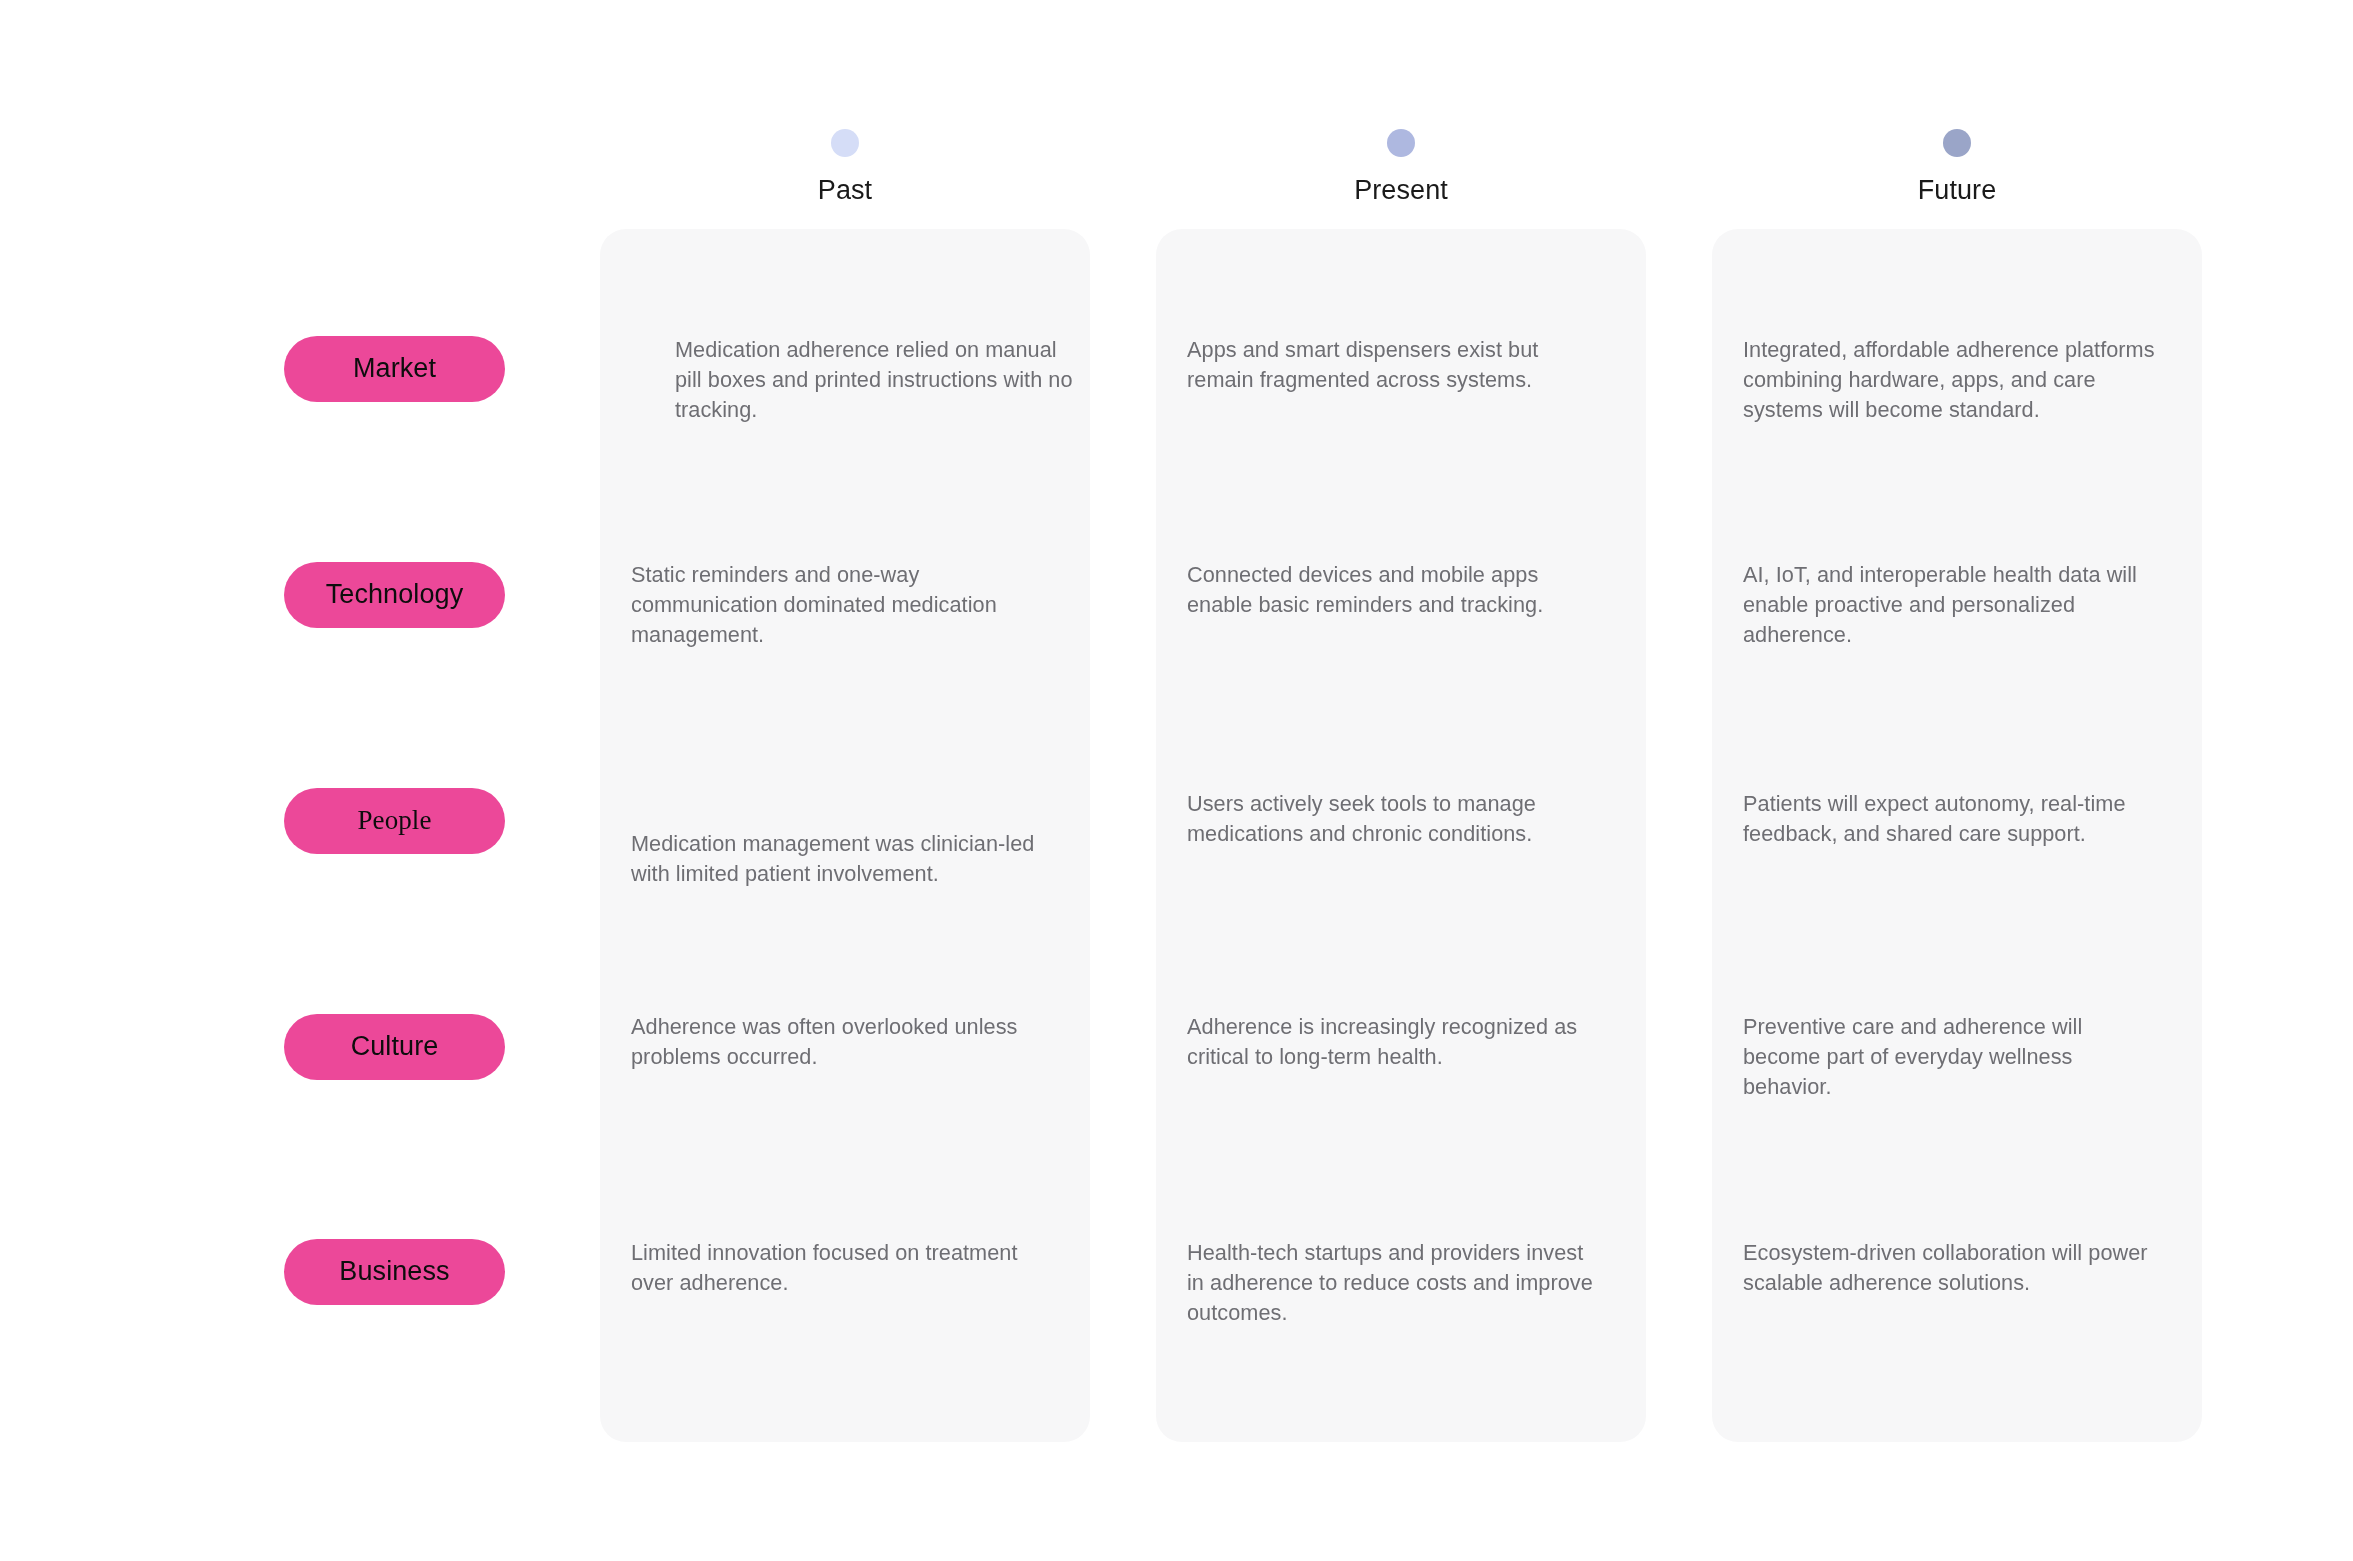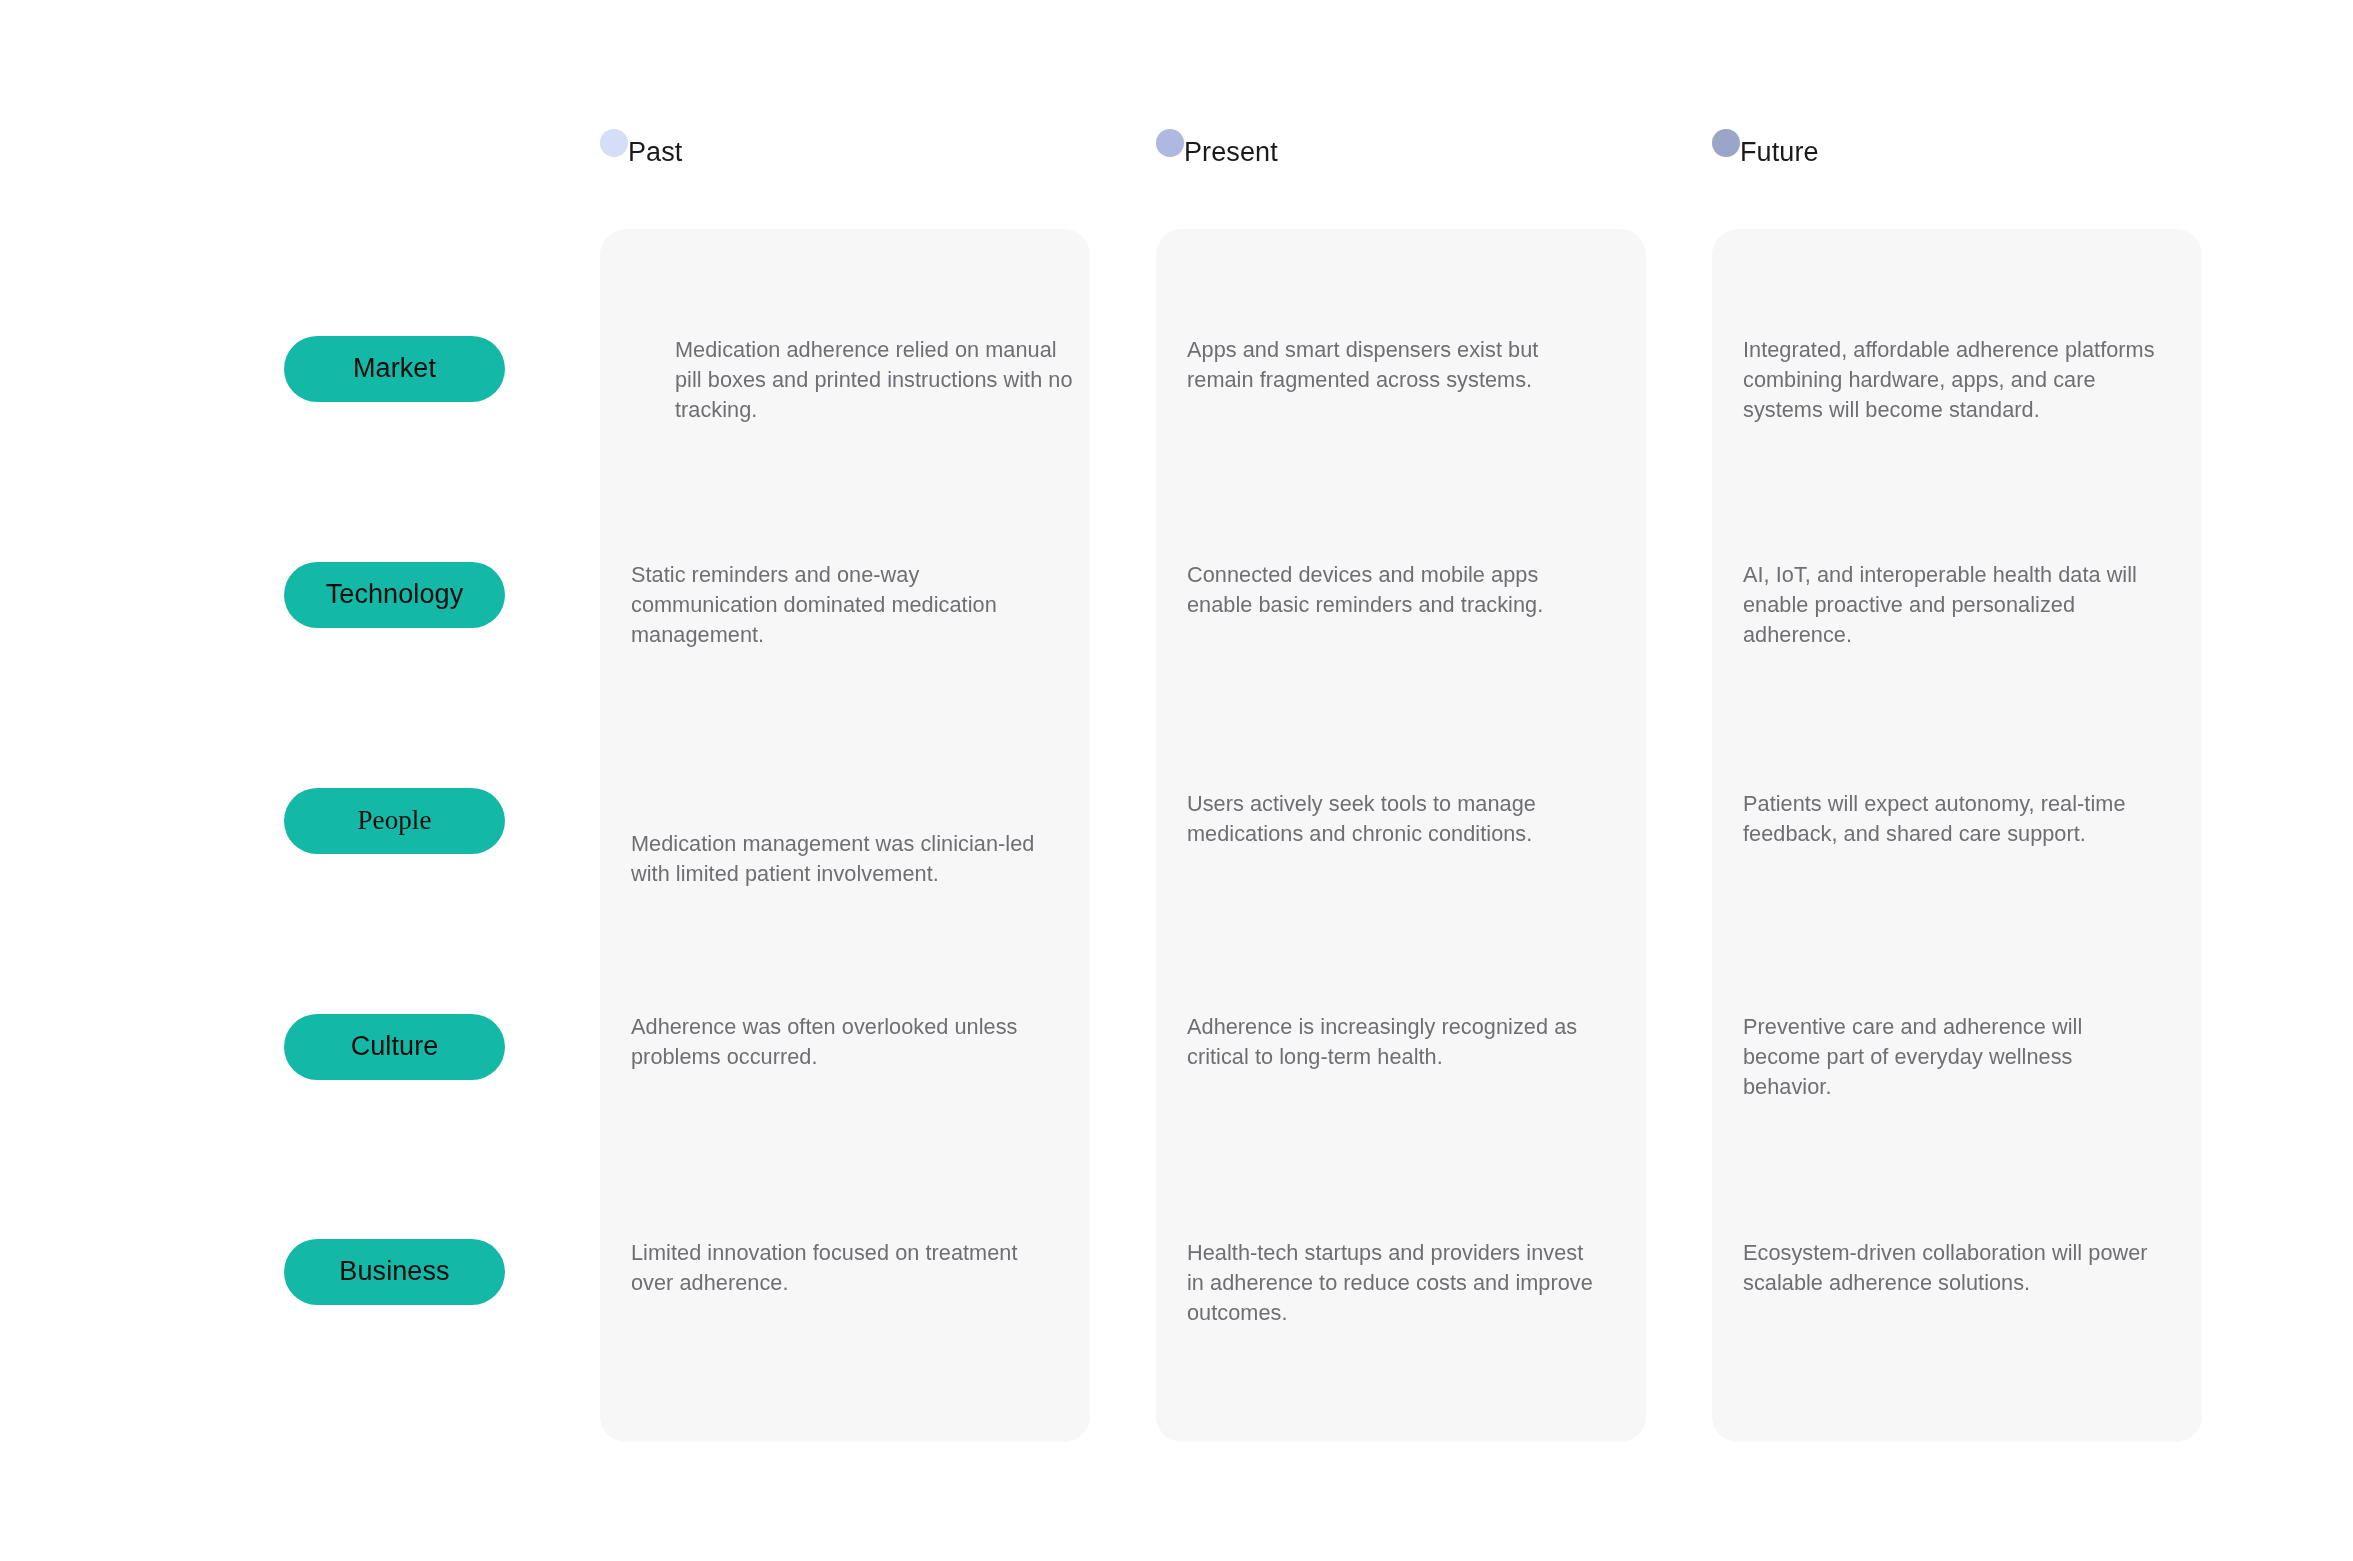--- a/index.html
+++ b/index.html
@@ -21,21 +21,21 @@
     height: 1561px;
     background: #ffffff;
   }
 
   
   .col-header {
     position: absolute;
     top: 129px;
     width: 490px;
     display: flex;
-    flex-direction: row;
+    flex-direction: column;
     align-items: center;
   }
   .header-dot {
     width: 28px;
     height: 28px;
     border-radius: 50%;
     margin-bottom: 19px;
   }
   .header-label {
     font-size: 27px;
@@ -55,21 +55,21 @@
     background: #f7f7f8;
     border-radius: 26px;
   }
 
   
   .row-pill {
     position: absolute;
     left: 284px;
     width: 221px;
     height: 66px;
-    background: #14b8a6;
+    background: #ec4899;
     border-radius: 33px;
     display: flex;
     align-items: center;
     justify-content: center;
   }
   .row-pill-label {
     font-size: 27px;
     line-height: 1.1;
     color: #0d0d0d;
     font-weight: 400;

